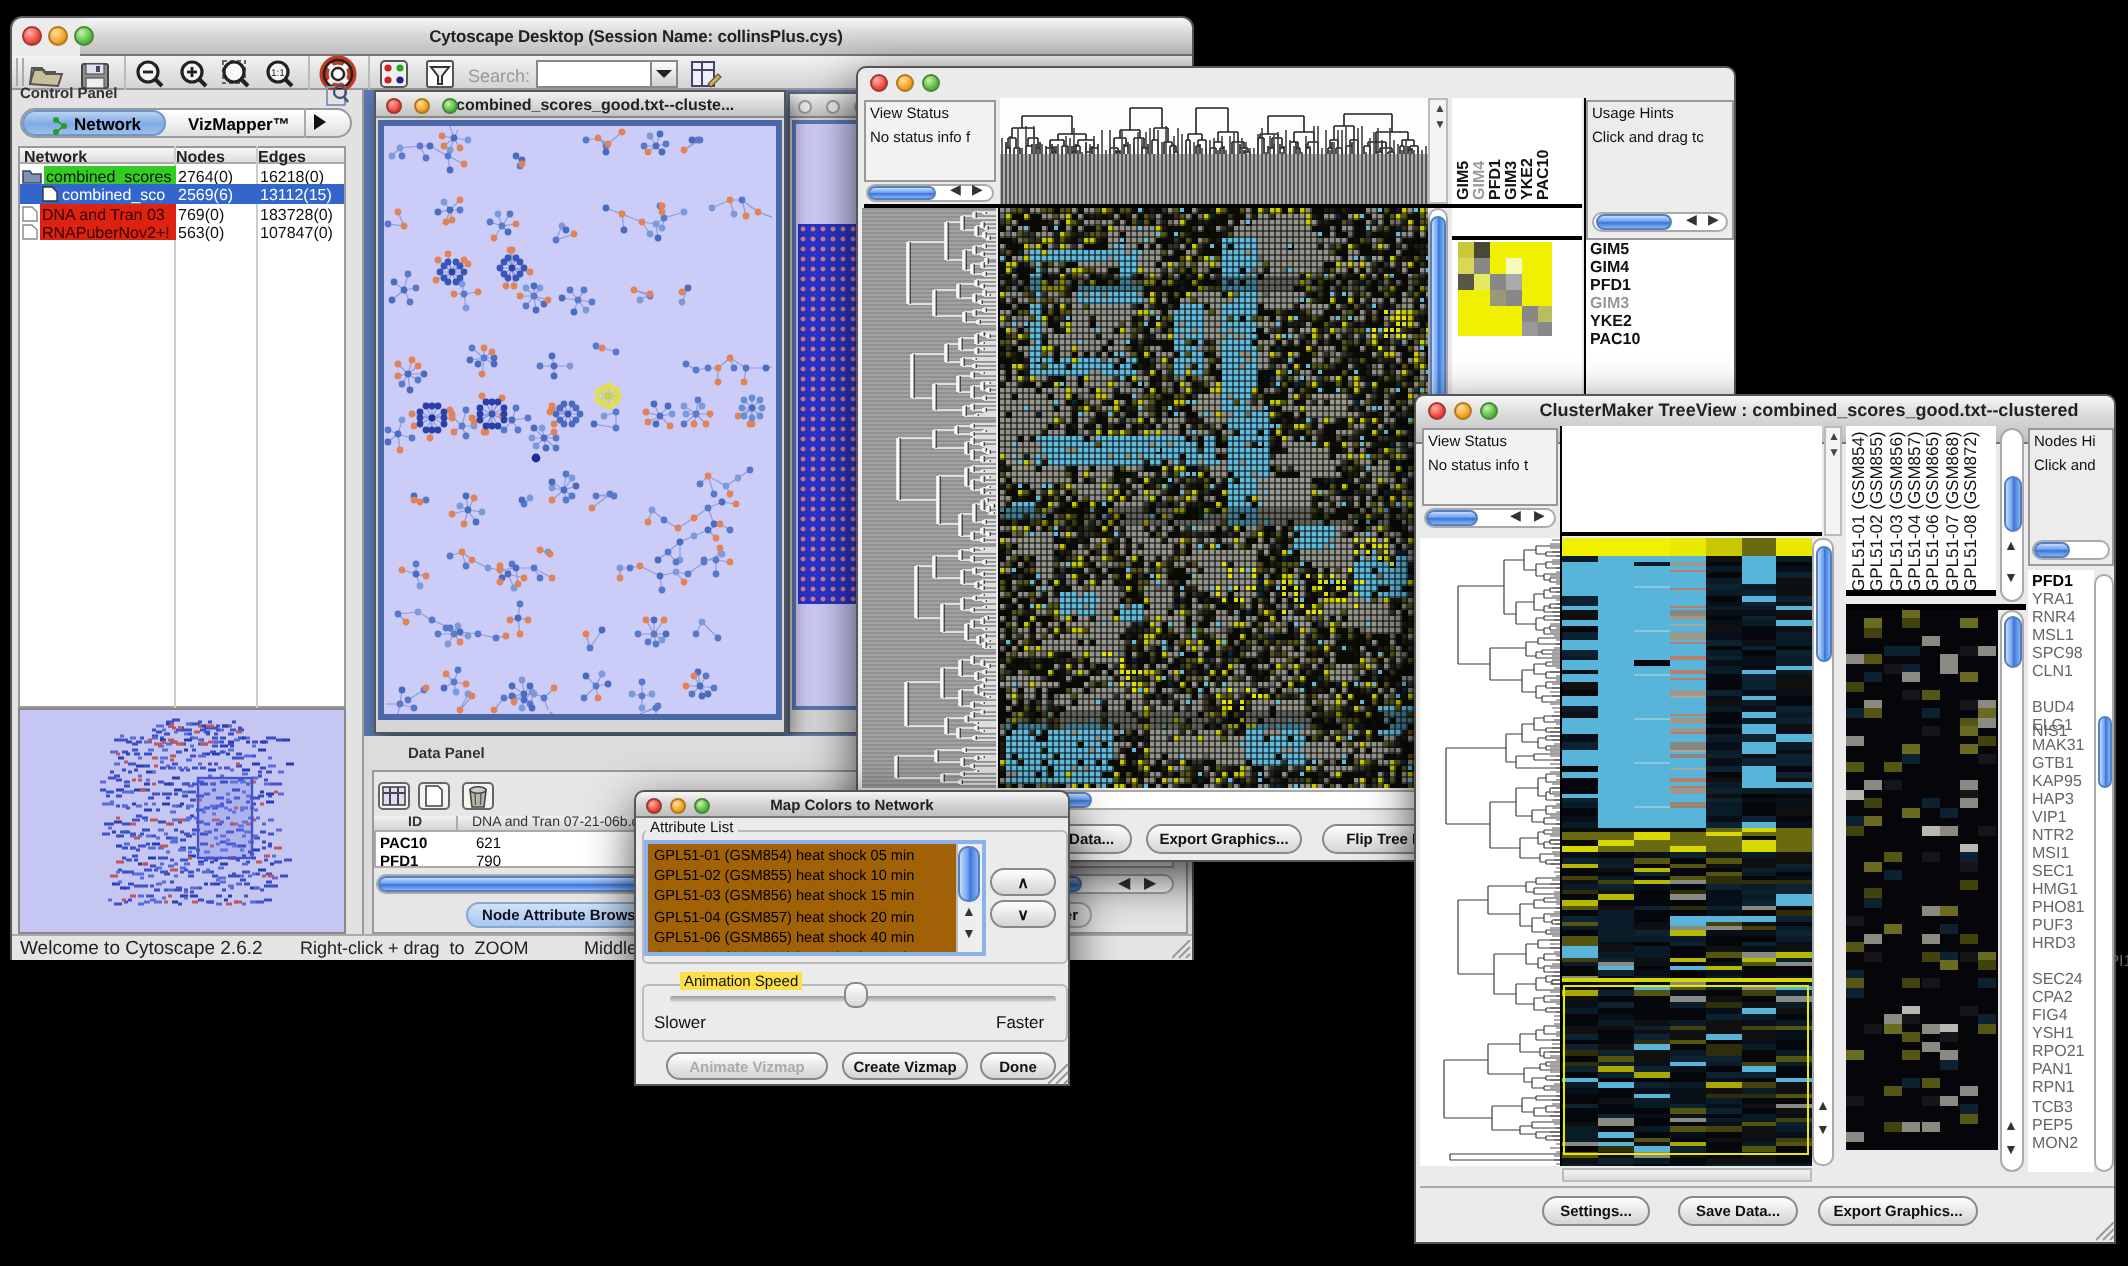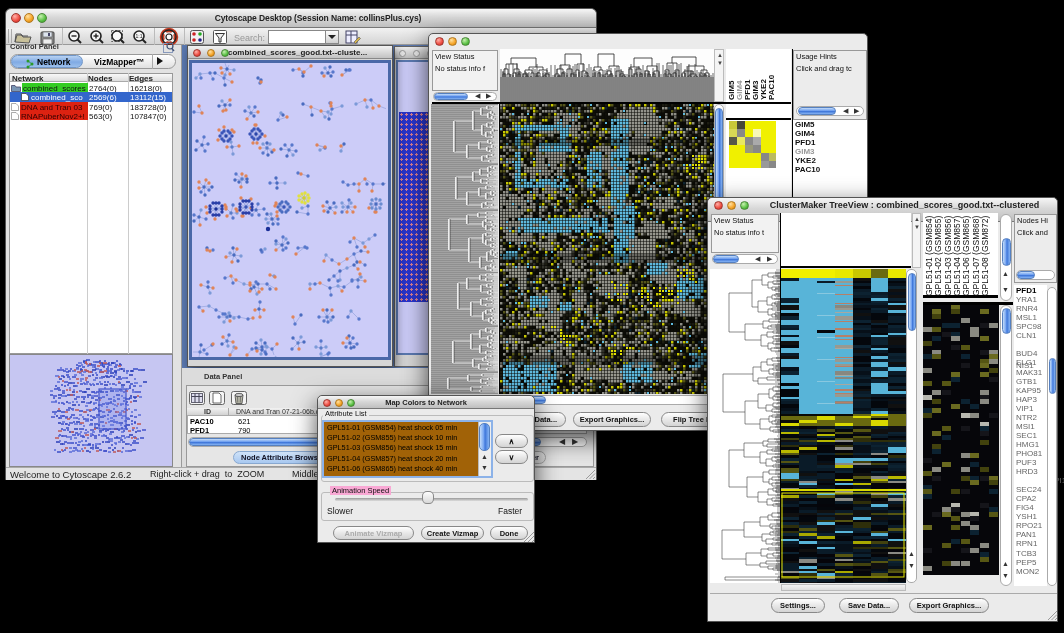--- a/index.html
+++ b/index.html
@@ -1484,21 +1484,21 @@
 GPL51-04 (GSM857) heat shock 20 min
 GPL51-06 (GSM865) heat shock 40 min
 GPL51-07 (GSM868) heat shock 60 min</div>
     </div>
   <div class="abs" style="left:160px;top:26px;width:13px;height:54px;background:#eee;border-left:1px solid #bbb;"></div>
   <div class="sbthumbv" style="left:161px;top:27px;width:11px;height:28px;border-radius:5px;"></div>
   <div class="arr" style="left:163px;top:57px;font-size:7px;">▲</div>
   <div class="arr" style="left:163px;top:68px;font-size:7px;">▼</div>
   <div class="btn" style="left:177px;top:38px;width:33px;height:14px;font-size:8px;line-height:13px;border-radius:7px;">∧</div>
   <div class="btn" style="left:177px;top:54px;width:33px;height:14px;font-size:8px;line-height:13px;border-radius:7px;">∨</div>
-  <div class="abs" style="left:12px;top:90px;font-size:7.5px;color:#111;background:#f9a8d4;padding:0 2px;z-index:3;">Animation Speed</div>
+  <div class="abs" style="left:22px;top:90px;font-size:7.5px;color:#111;background:#fde047;padding:0 2px;z-index:3;">Animation Speed</div>
   <div class="abs" style="left:3px;top:96px;width:213px;height:29px;border:1px solid #bbb;border-radius:3px;"></div>
   <div class="abs" style="left:17px;top:102px;width:193px;height:3px;background:linear-gradient(#999,#ddd);border-radius:2px;"></div>
   <div class="abs" style="left:104px;top:95px;width:12px;height:13px;background:linear-gradient(#fdfdfd,#d8d8d8);border:1px solid #888;border-radius:5px 5px 40% 40%;"></div>
   <div class="abs" style="left:9px;top:110px;font-size:8.5px;color:#111;">Slower</div>
   <div class="abs" style="left:180px;top:110px;font-size:8.5px;color:#111;">Faster</div>
   <div class="btn" style="left:15px;top:130px;width:81px;height:14px;font-size:7.5px;line-height:13px;color:#aaa;">Animate Vizmap</div>
   <div class="btn" style="left:103px;top:130px;width:63px;height:14px;font-size:7.5px;line-height:13px;">Create Vizmap</div>
   <div class="btn" style="left:172px;top:130px;width:38px;height:14px;font-size:7.5px;line-height:13px;">Done</div>
   <svg class="abs" style="left:206px;top:136px;" width="11" height="11">
       <path d="M10 0 L0 10 M10 4 L4 10 M10 8 L8 10" stroke="#999" stroke-width="1"></path>

